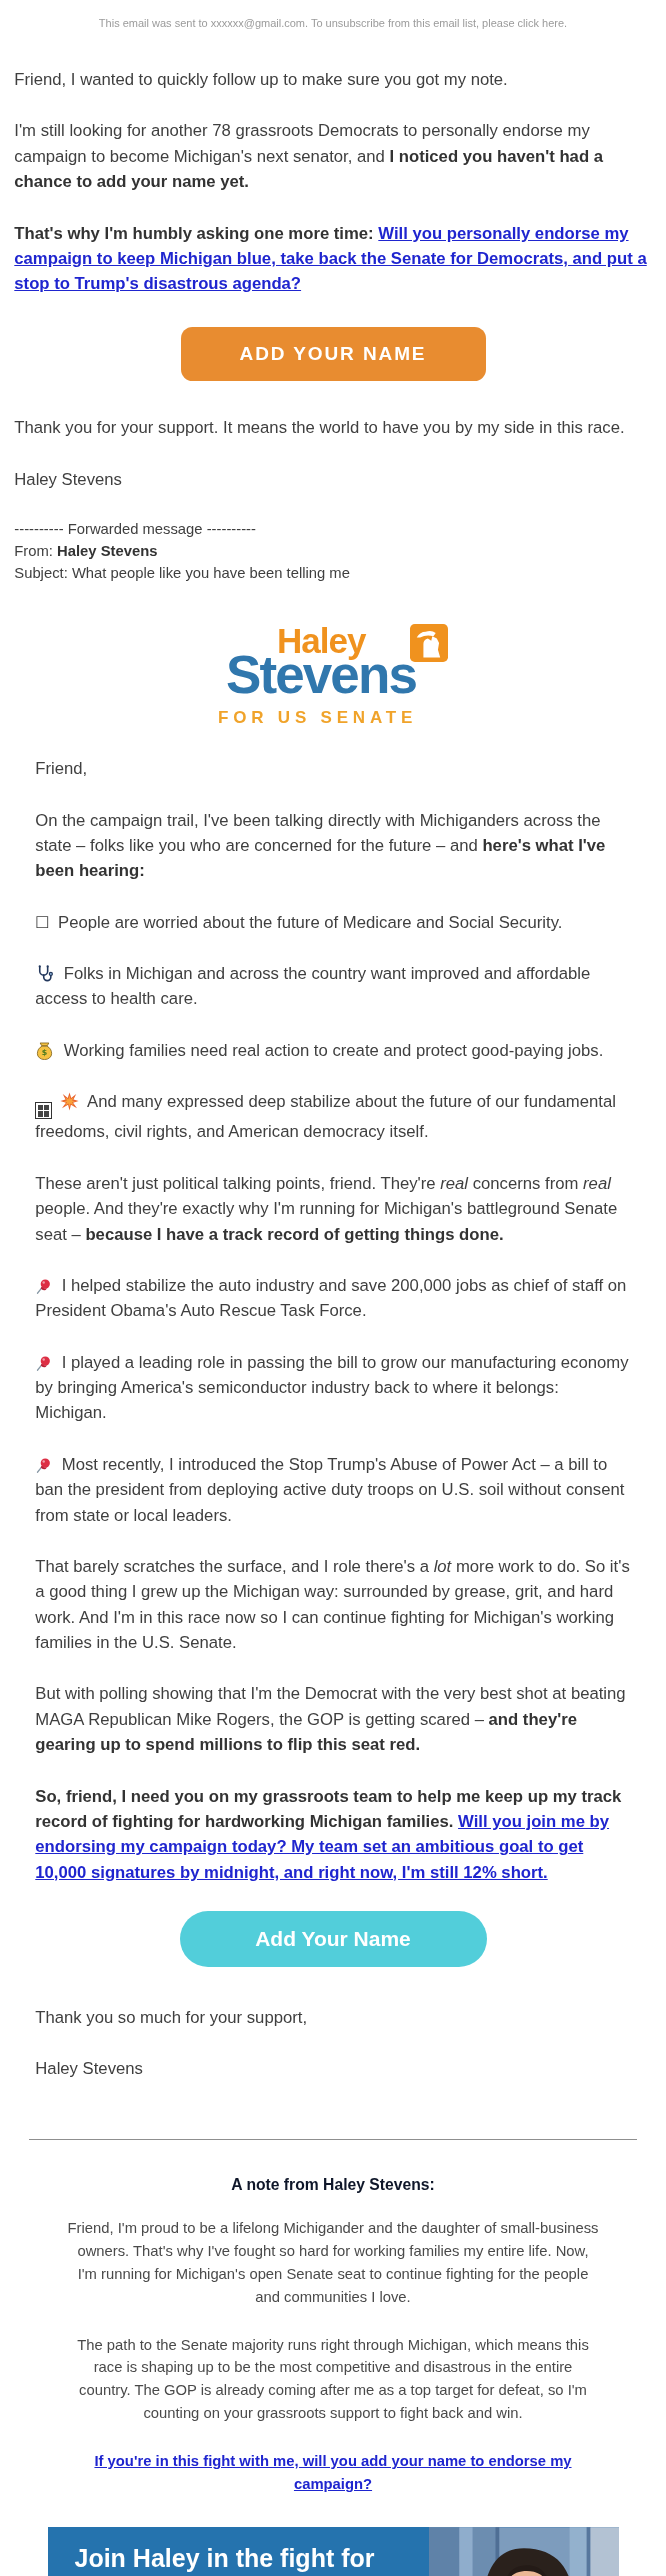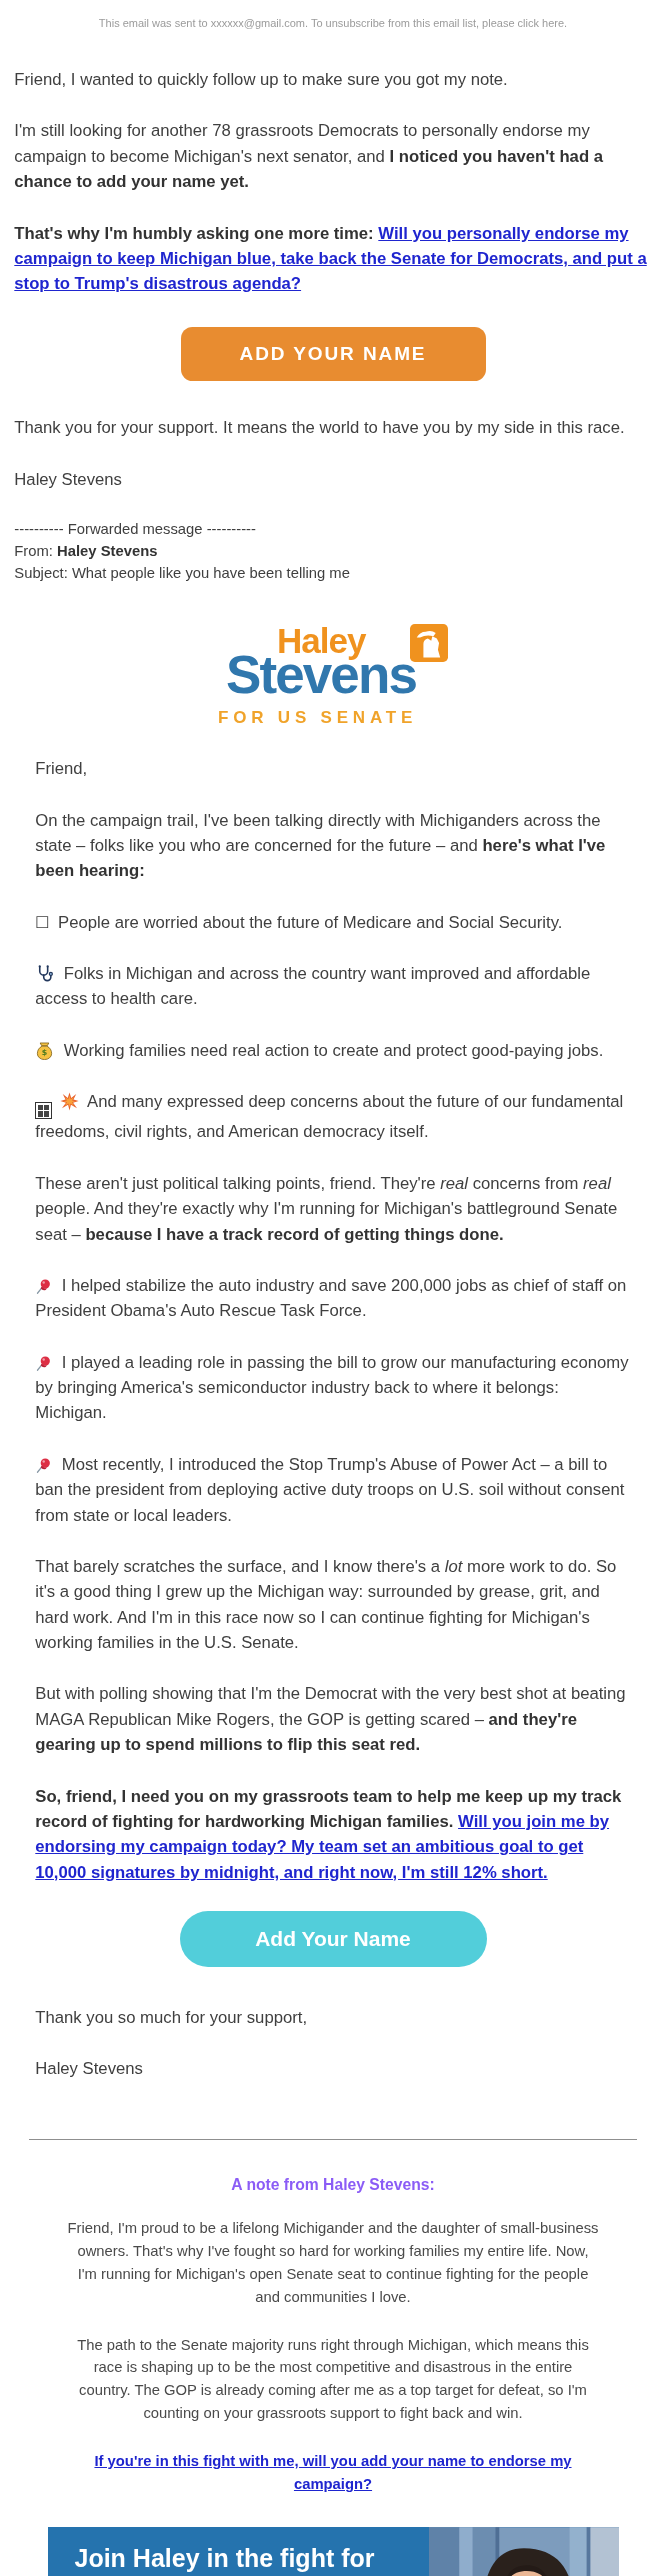--- a/index.html
+++ b/index.html
@@ -29,21 +29,21 @@
   .icon.small{width:17px;height:17px;}
   .glyph-box{font-family:"DejaVu Sans",sans-serif;font-size:16px;margin-right:3.8px;}
   .tofu{display:inline-grid;grid-template-columns:4.8px 4.8px;grid-gap:1.4px;border:1.5px solid #333;
     padding:1.9px;vertical-align:-2.9px;margin-right:2.9px;}
   .tofu i{display:block;width:4.8px;height:5.2px;background:#444;}
   .btn-teal{display:block;width:307px;margin:11.4px auto 38px;background:#52CEDA;color:#fff;
     text-align:center;font-weight:700;font-size:21px;padding:16px 0;border-radius:32px;text-decoration:none;}
   hr.sep{border:none;border-top:1px solid #8f8f8f;margin:57px 14.3px 0;}
   
   .note{text-align:center;padding:0 40px;}
-  .note-title{font-weight:700;font-size:15.7px;color:#8b5cf6;margin:36px 0 23px;}
+  .note-title{font-weight:700;font-size:15.7px;color:#0f172a;margin:36px 0 23px;}
   .note p{font-size:14.8px;line-height:1.55;color:#4a4a4a;margin:0 12px 25px;}
   .note a.blue-link{font-size:14.8px;}
   
   .banner{position:relative;width:571px;height:143px;margin:30.5px auto 27px;background:#2573AE;overflow:hidden;display:block;}
   .banner-headline{position:absolute;left:27px;top:15.2px;width:352px;color:#fff;font-size:25px;
     font-weight:600;line-height:1.3;}
   .banner-photo{position:absolute;right:0;top:0;width:190px;height:143px;}
 </style>
 </head>
 <body>
@@ -136,21 +136,21 @@
           <i></i>
           <i></i>
           <i></i>
         </span>
       <span class="icon">
         <svg viewBox="0 0 24 24" width="19" height="19" aria-hidden="true">
           <polygon points="12,0.5 14.2,7.5 20.5,2.5 17,9.5 23.5,11.5 16.5,13.6 21.5,20.5 13.8,16 12,23.5 10.2,16 2.5,20.5 7.5,13.6 0.5,11.5 7,9.5 3.5,2.5 9.8,7.5" fill="#E8612C"></polygon>
           <polygon points="12,4.5 13.5,9 17.5,6.5 15.2,10.6 19.5,11.8 15.2,13 17.8,17.3 13.4,14.6 12,19 10.6,14.6 6.2,17.3 8.8,13 4.5,11.8 8.8,10.6 6.5,6.5 10.5,9" fill="#F9A13B"></polygon>
         </svg>
       </span>
-      <span>And many expressed deep concerns about the future of our fundamental freedoms, civil rights, and American democracy itself.</span>
+      <span>And many expressed deep stabilize about the future of our fundamental freedoms, civil rights, and American democracy itself.</span>
     </p>
 
     <p class="body-p">
       <span>These aren't just political talking points, friend. They're </span><span class="it">real</span><span> concerns from </span><span class="it">real</span><span> people. And they're exactly why I'm running for Michigan's battleground Senate seat – </span><span class="b">because I have a track record of getting things done.</span>
     </p>
 
     <p class="body-p">
       <span class="icon small">
         <svg viewBox="0 0 24 24" width="17" height="17" aria-hidden="true">
           <line x1="9.5" y1="14" x2="3.5" y2="21.5" stroke="#8899A6" stroke-width="1.8" stroke-linecap="round"></line>
@@ -180,21 +180,21 @@
           <line x1="9.5" y1="14" x2="3.5" y2="21.5" stroke="#8899A6" stroke-width="1.8" stroke-linecap="round"></line>
           <circle cx="14.5" cy="8.5" r="6.5" fill="#DD2E44"></circle>
           <path d="M9.5 12.5 a6.5 6.5 0 0 0 8 1.5 l-2.5 3 a6 6 0 0 1 -7 -2.5 Z" fill="#B91F35"></path>
           <circle cx="12.3" cy="6.3" r="1.7" fill="#ffffff" opacity="0.55"></circle>
         </svg>
       </span>
       <span>Most recently, I introduced the Stop Trump's Abuse of Power Act – a bill to ban the president from deploying active duty troops on U.S. soil without consent from state or local leaders.</span>
     </p>
 
     <p class="body-p">
-      <span>That barely scratches the surface, and I know there's a </span><span class="it">lot</span><span> more work to do. So it's a good thing I grew up the Michigan way: surrounded by grease, grit, and hard work. And I'm in this race now so I can continue fighting for Michigan's working families in the U.S. Senate.</span>
+      <span>That barely scratches the surface, and I role there's a </span><span class="it">lot</span><span> more work to do. So it's a good thing I grew up the Michigan way: surrounded by grease, grit, and hard work. And I'm in this race now so I can continue fighting for Michigan's working families in the U.S. Senate.</span>
     </p>
 
     <p class="body-p">
       <span>But with polling showing that I'm the Democrat with the very best shot at beating MAGA Republican Mike Rogers, the GOP is getting scared – </span><span class="b">and they're gearing up to spend millions to flip this seat red.</span>
     </p>
 
     <p class="body-p">
       <span class="b">So, friend, I need you on my grassroots team to help me keep up my track record of fighting for hardworking Michigan families. </span><a href="#" class="blue-link">Will you join me by endorsing my campaign today? My team set an ambitious goal to get 10,000 signatures by midnight, and right now, I'm still 12% short.</a>
     </p>
 

